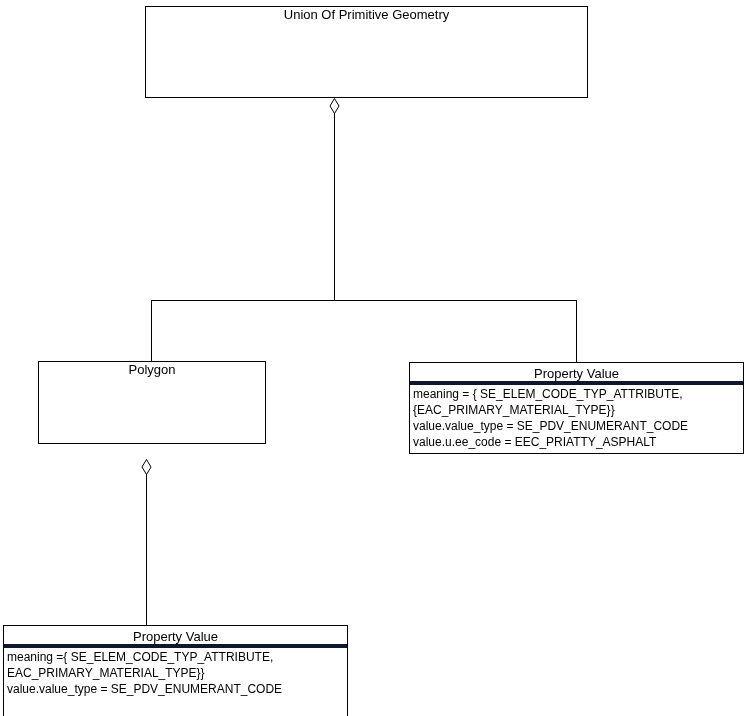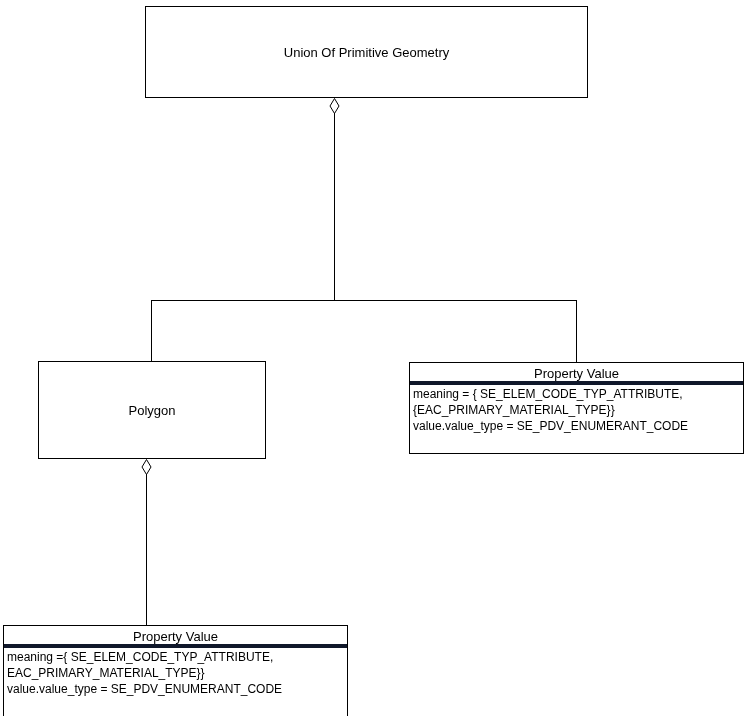--- a/index.html
+++ b/index.html
@@ -28,21 +28,21 @@
   }
   .node-title {
     text-align: center;
     font-size: 13px;
     line-height: 15px;
     white-space: nowrap;
   }
   
   .node-simple {
     display: flex;
-    align-items: center;
+    align-items: flex-start;
     justify-content: center;
   }
   
   .node-compart .node-title {
     box-sizing: border-box;
     height: 22px;
     padding-top: 3px;
     border-bottom: 4px solid #0f172a;
   }
   .attrs {
@@ -87,38 +87,39 @@
   </div>
 
   <div class="vline" style="left:334px; top:113px; height:188px;"></div>
 
   <div class="hline" style="left:151px; top:300px; width:426px;"></div>
 
   <div class="vline" style="left:151px; top:300px; height:61px;"></div>
 
   <div class="vline" style="left:576px; top:300px; height:62px;"></div>
 
-  <div class="node node-simple" style="left:38px; top:361px; width:228px; height:98px;">
+  <div class="node node-simple" style="left:38px; top:361px; width:228px; height:83px;">
     <div class="node-title">Polygon</div>
   </div>
 
   <div class="diamond" style="left:140px; top:459px;">
     <svg width="13" height="16" viewBox="0 0 13 16">
       <polygon points="6.5,0.5 11,8 6.5,15.5 2,8" fill="#ffffff" stroke="#000000" stroke-width="1"></polygon>
     </svg>
   </div>
 
   <div class="vline" style="left:146px; top:474px; height:151px;"></div>
 
   <div class="node node-compart" style="left:409px; top:362px; width:335px; height:92px;">
     <div class="node-title">Property Value</div>
     <div class="attrs">
       <div>meaning = { SE_ELEM_CODE_TYP_ATTRIBUTE,</div>
       <div>{EAC_PRIMARY_MATERIAL_TYPE}}</div>
       <div>value.value_type = SE_PDV_ENUMERANT_CODE</div>
+      <div>value.u.ee_code = EEC_PRIATTY_ASPHALT</div>
     </div>
   </div>
 
   <div class="node node-compart" style="left:3px; top:625px; width:345px; height:92px;">
     <div class="node-title">Property Value</div>
     <div class="attrs">
       <div>meaning ={ SE_ELEM_CODE_TYP_ATTRIBUTE,</div>
       <div>EAC_PRIMARY_MATERIAL_TYPE}}</div>
       <div>value.value_type = SE_PDV_ENUMERANT_CODE</div>
     </div>

